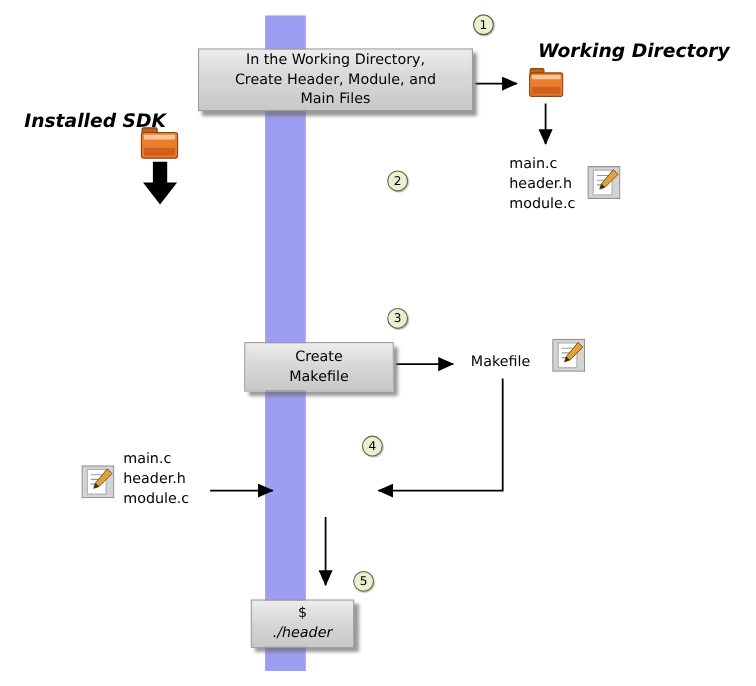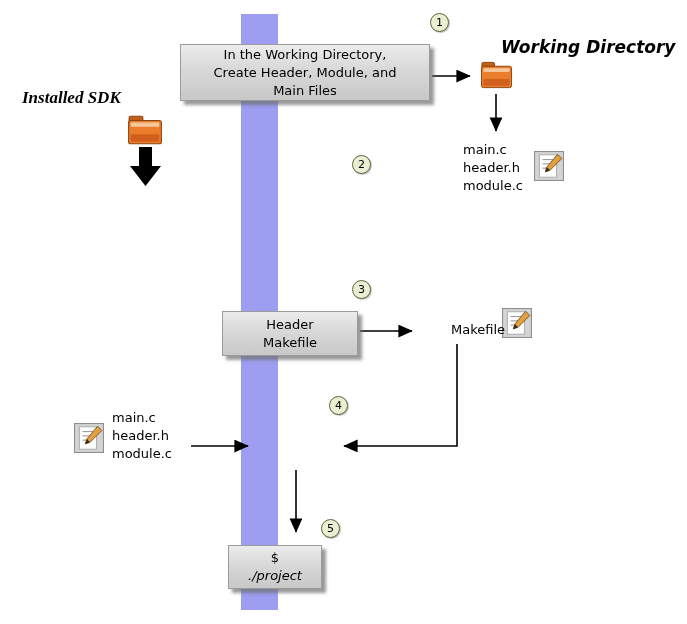--- a/index.html
+++ b/index.html
@@ -74,35 +74,35 @@
   <div class="step" style="left:352px;top:280px;">
     <span>3</span>
   </div>
   <div class="step" style="left:329px;top:396px;">
     <span>4</span>
   </div>
   <div class="step" style="left:321px;top:519px;">
     <span>5</span>
   </div>
 
-  <div class="heading" style="left:501px;top:37px;">Working Directory</div>
-  <div class="heading" style="left:22px;top:88px;font-family:Liberation Serif, serif;">Installed SDK</div>
+  <div class="heading" style="left:489px;top:37px;">Working Directory</div>
+  <div class="heading" style="left:22px;top:100px;">Installed SDK</div>
 
   <div class="box" style="left:180px;top:44px;width:250px;height:57px;">
     <span>In the Working Directory, Create Header, Module, and Main Files</span>
   </div>
 
 
   <div class="box" style="left:222px;top:311px;width:136px;height:45px;">
-    <span>Header Makefile</span>
+    <span>Create Makefile</span>
   </div>
 
 
   <div class="box" style="left:228px;top:545px;width:94px;height:44px;">
-    <span><span>$ </span><span class="it">./project</span></span>
+    <span><span>$ </span><span class="it">./header</span></span>
   </div>
 
   <span class="icon" style="left:480px;top:59px;width:33px;height:32px;">
     <svg width="33" height="32" viewBox="0 0 34 30">
       <rect x="2" y="2" width="13" height="8" rx="1.5" fill="#c2601a" stroke="#8a4510" stroke-width="1"></rect>
       <rect x="1.5" y="6" width="31" height="22" rx="2" fill="#ea7e2c" stroke="#8a4510" stroke-width="1"></rect>
       <rect x="3.5" y="8" width="27" height="4" rx="1" fill="#f6c79a"></rect>
       <rect x="3.5" y="19" width="27" height="7" rx="1" fill="#d2601c"></rect>
     </svg>
   </span>
@@ -157,15 +157,15 @@
     <div>header.h</div>
     <div>module.c</div>
   </div>
 
   <div class="filelist" style="left:112px;top:409px;">
     <div>main.c</div>
     <div>header.h</div>
     <div>module.c</div>
   </div>
 
-  <div class="plain-label" style="left:428px;top:322px;margin-left:23px;">Makefile</div>
+  <div class="plain-label" style="left:428px;top:322px;">Makefile</div>
 
 </div>
 
 </body></html>

